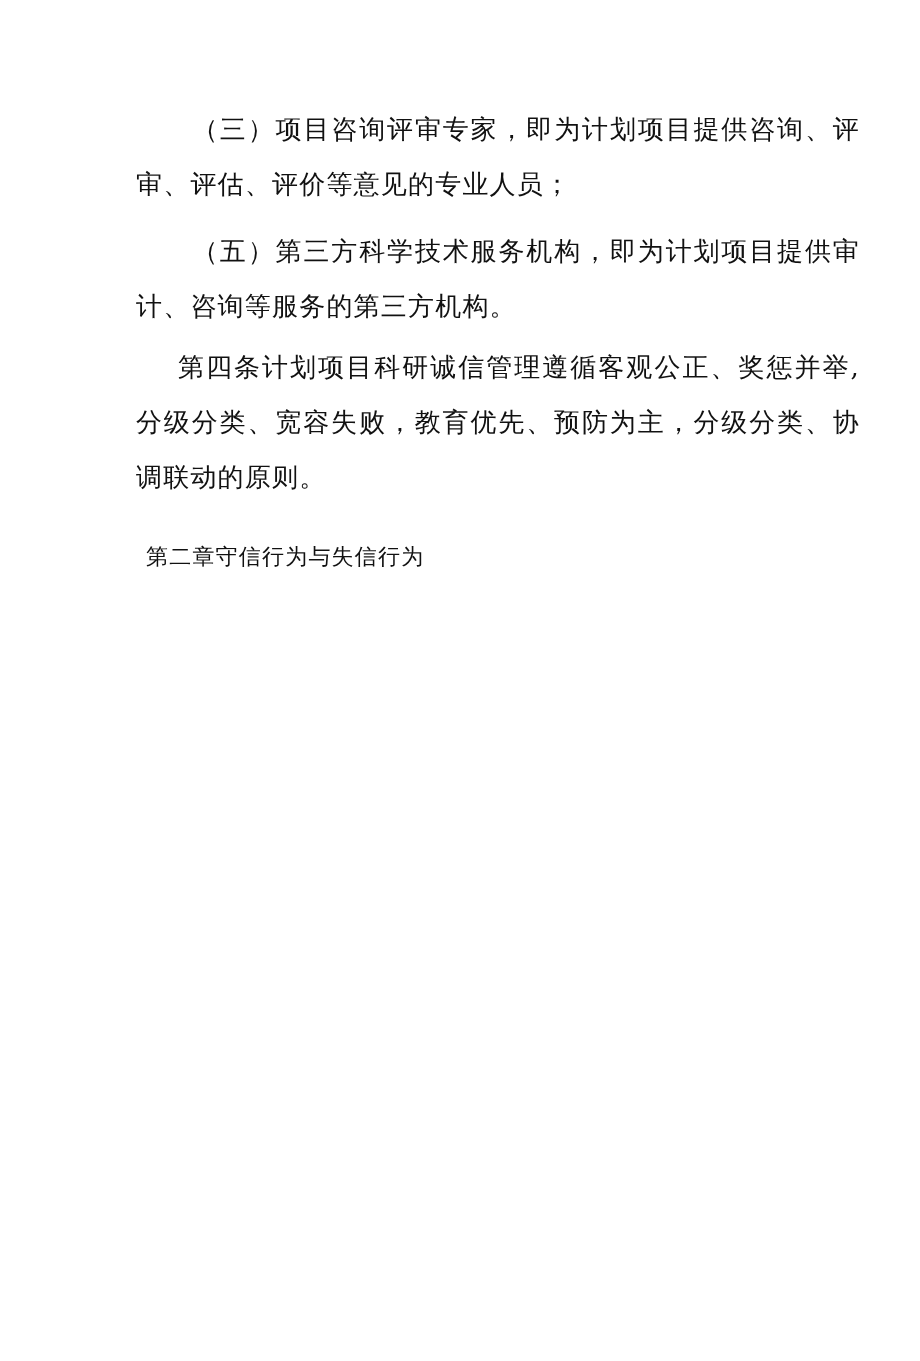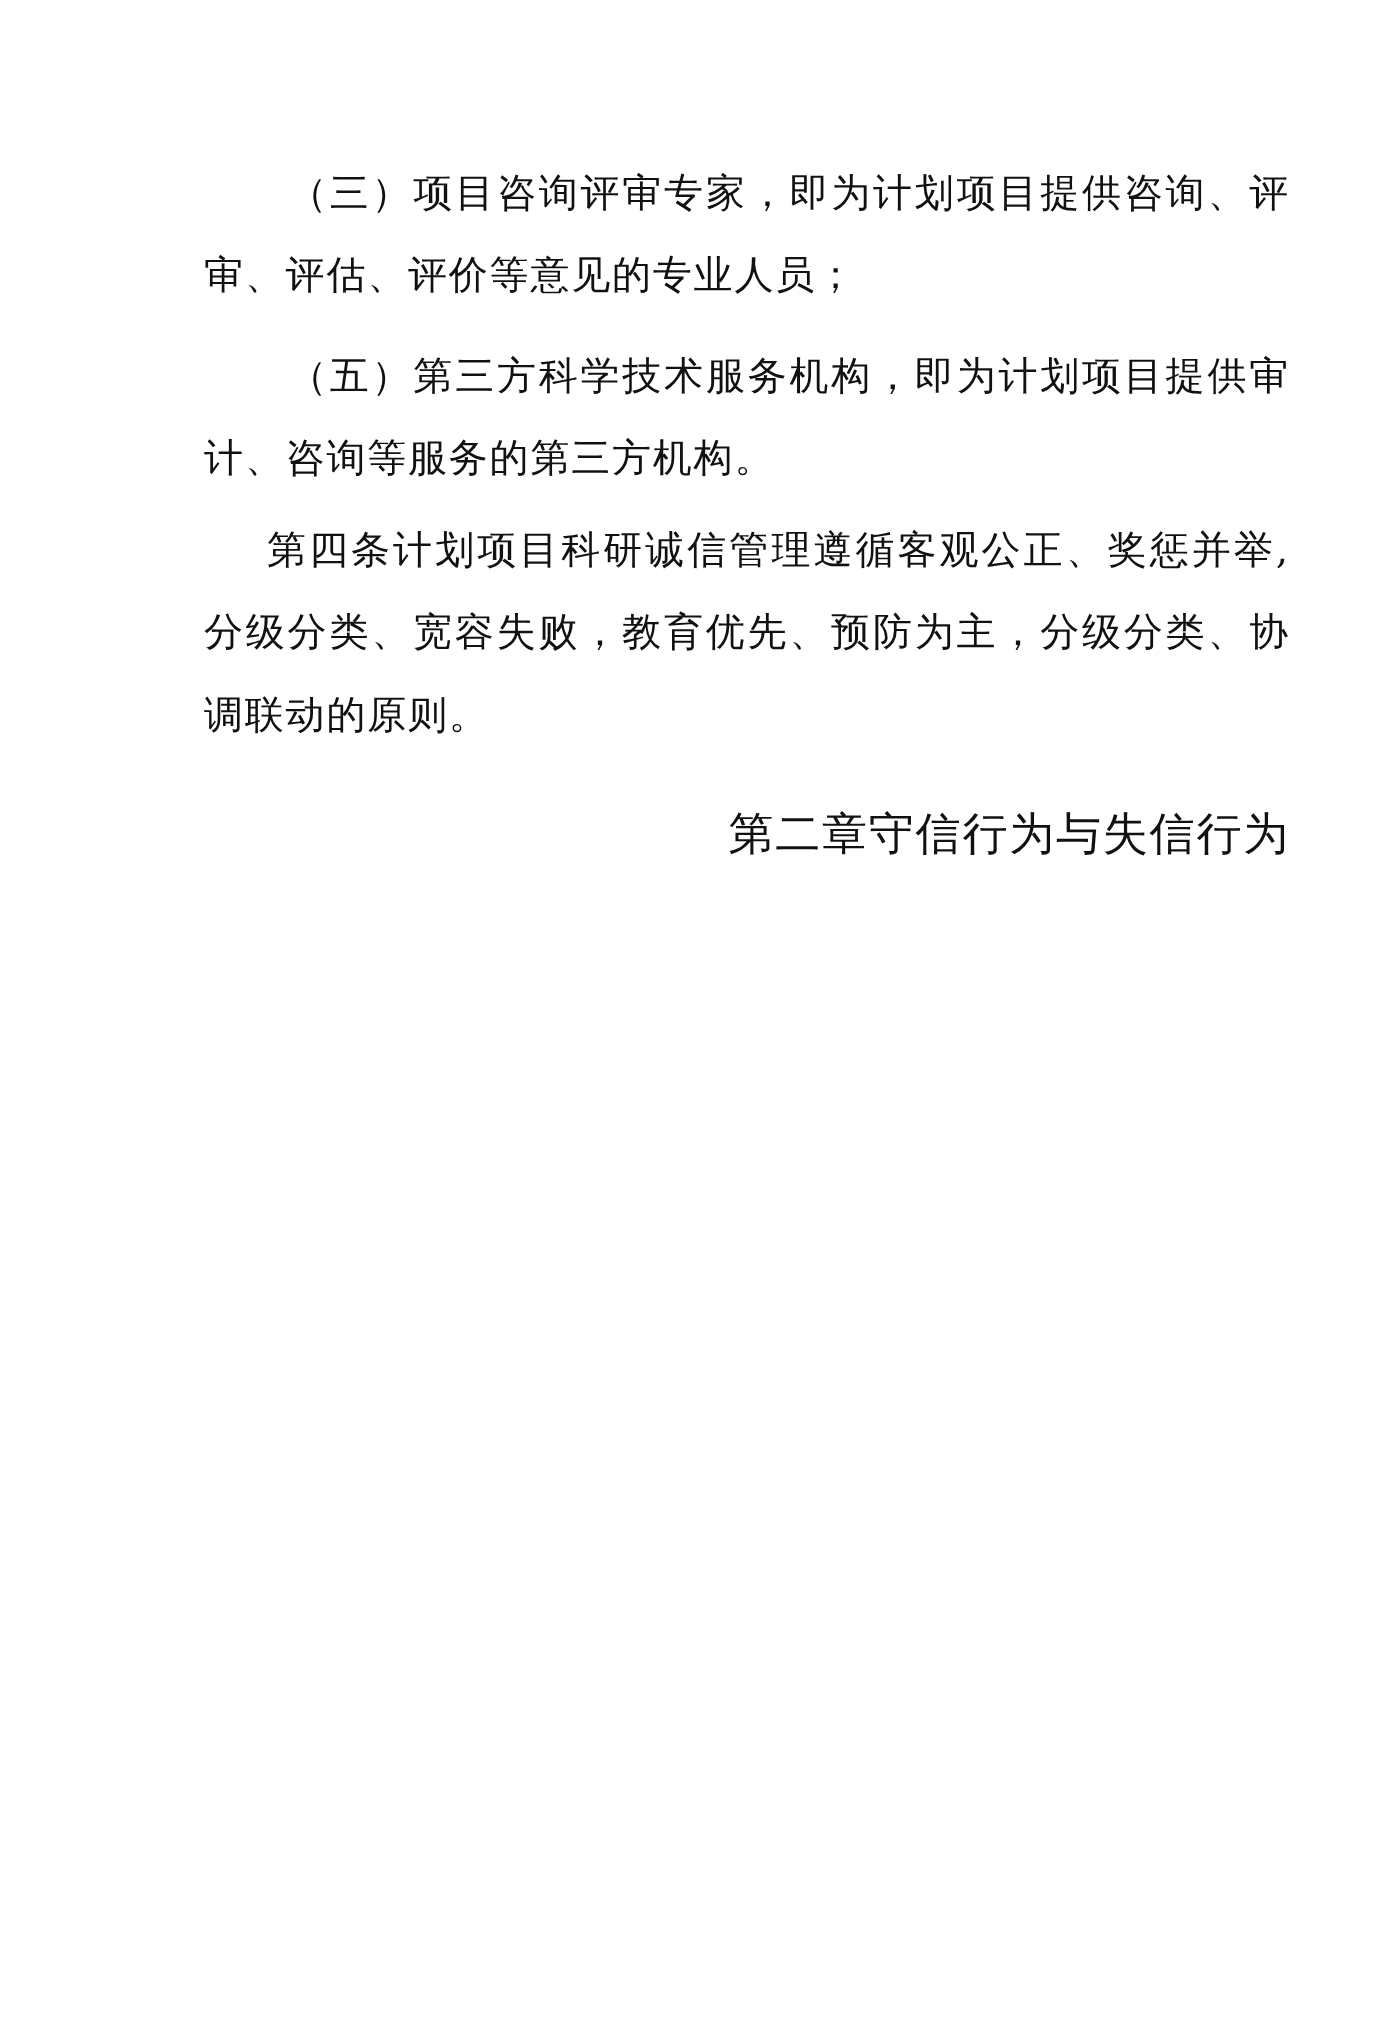--- a/index.html
+++ b/index.html
@@ -27,24 +27,24 @@
     line-height: 55px;
     margin: 0;
     text-align: justify;
     text-align-last: left;
     letter-spacing: 1.2px;
     word-break: break-all;
   }
   .indent-item { text-indent: 56px; }
   .indent-article { text-indent: 42px; }
   .heading {
-    font-size: 30px;
+    font-size: 22px;
     line-height: 55px;
     margin: 0;
-    text-align: right;
+    text-align: left;
     letter-spacing: 1.2px;
     padding-left: 10px;
   }
   .gap { height: 6px; }
 </style>
 </head>
 <body>
 
 <div class="page">
   <p class="para indent-item">（三）项目咨询评审专家，即为计划项目提供咨询、评审、评估、评价等意见的专业人员；</p>

